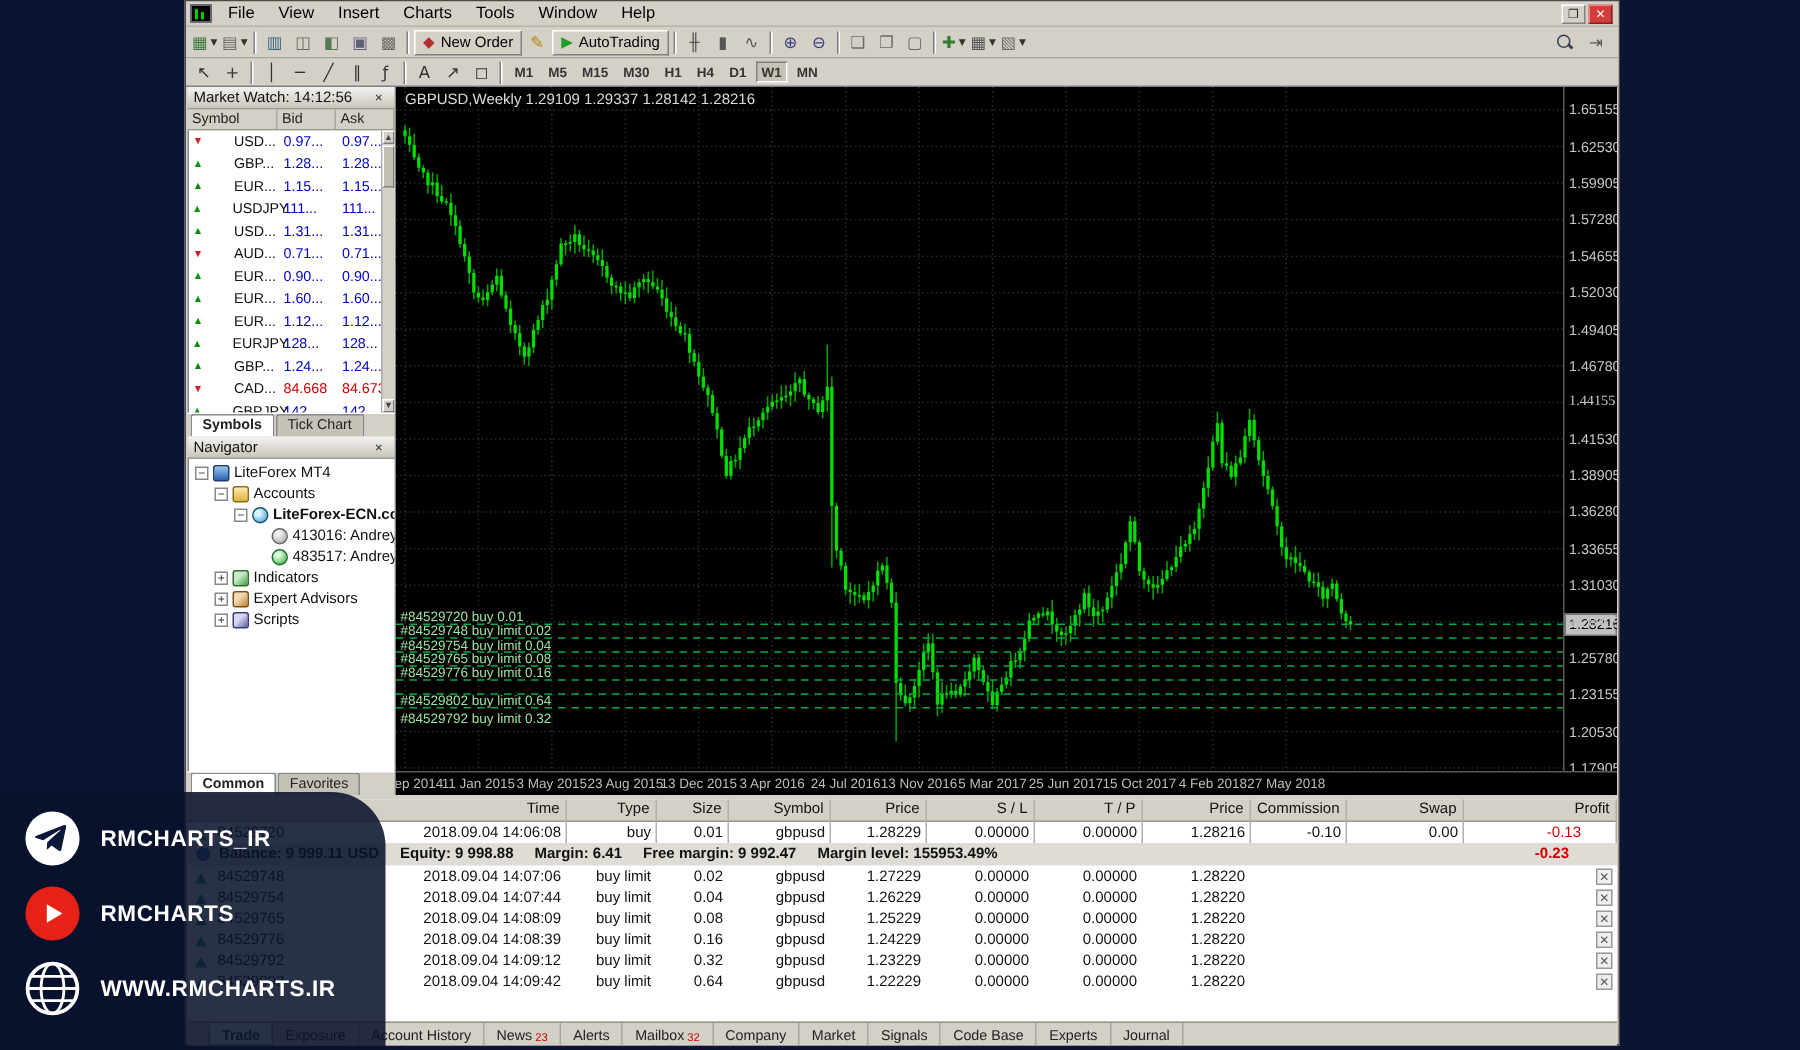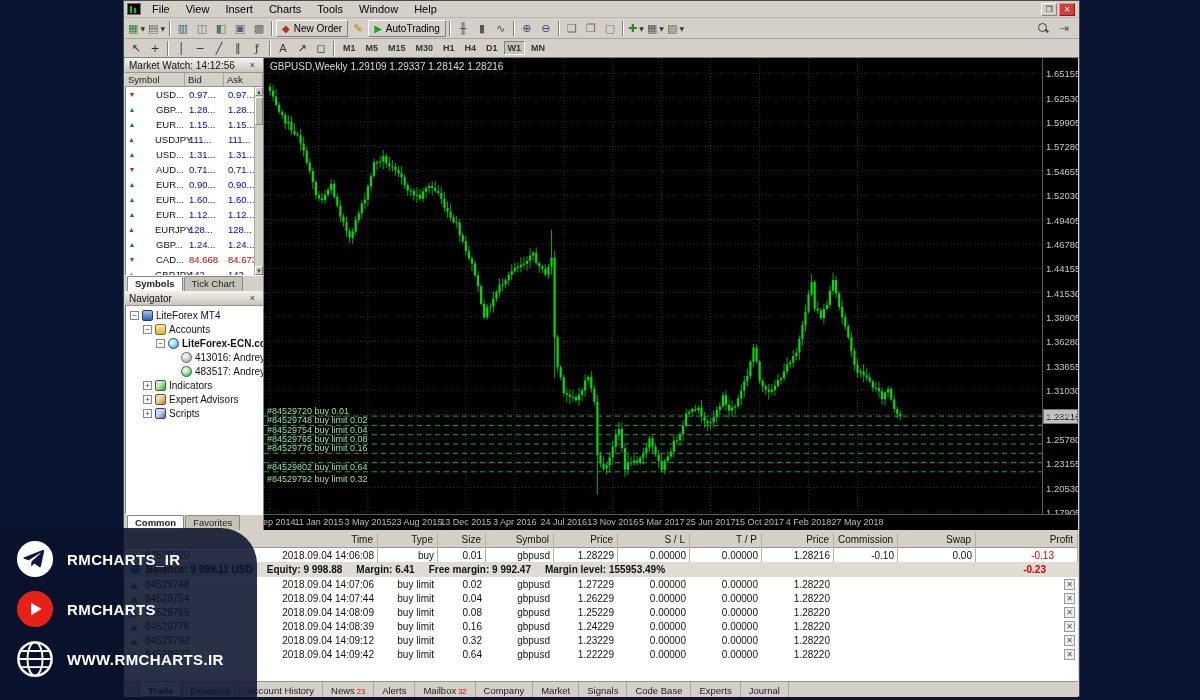--- a/index.html
+++ b/index.html
@@ -949,21 +949,21 @@
         <div id="price-scale">
           <div id="cur-price" style="top: 351.256px;">1.28216</div>
         <div class="pl" style="top: 10.274px;">1.65155</div>
             <div class="pl" style="top: 34.6473px;">1.62530</div>
             <div class="pl" style="top: 59.0207px;">1.59905</div>
             <div class="pl" style="top: 83.394px;">1.57280</div>
             <div class="pl" style="top: 107.767px;">1.54655</div>
             <div class="pl" style="top: 132.141px;">1.52030</div>
             <div class="pl" style="top: 156.514px;">1.49405</div>
             <div class="pl" style="top: 180.887px;">1.46780</div>
-            <div class="pl" style="top: 205.261px;">1.44155</div>
+            <div class="pl" style="top: 205.261px; font-family: Liberation Serif, serif;">1.44155</div>
             <div class="pl" style="top: 229.634px;">1.41530</div>
             <div class="pl" style="top: 254.008px;">1.38905</div>
             <div class="pl" style="top: 278.381px;">1.36280</div>
             <div class="pl" style="top: 302.754px;">1.33655</div>
             <div class="pl" style="top: 327.128px;">1.31030</div>
             <div class="pl" style="top: 351.501px;">1.28405</div>
             <div class="pl" style="top: 375.874px;">1.25780</div>
             <div class="pl" style="top: 400.248px;">1.23155</div>
             <div class="pl" style="top: 424.621px;">1.20530</div>
             <div class="pl" style="top: 448.994px;">1.17905</div>

